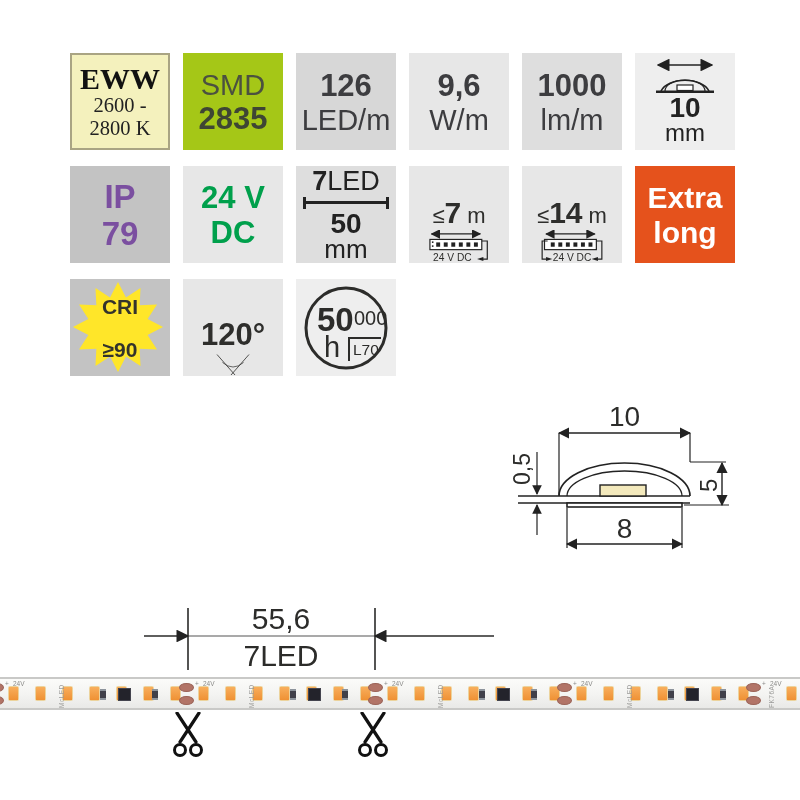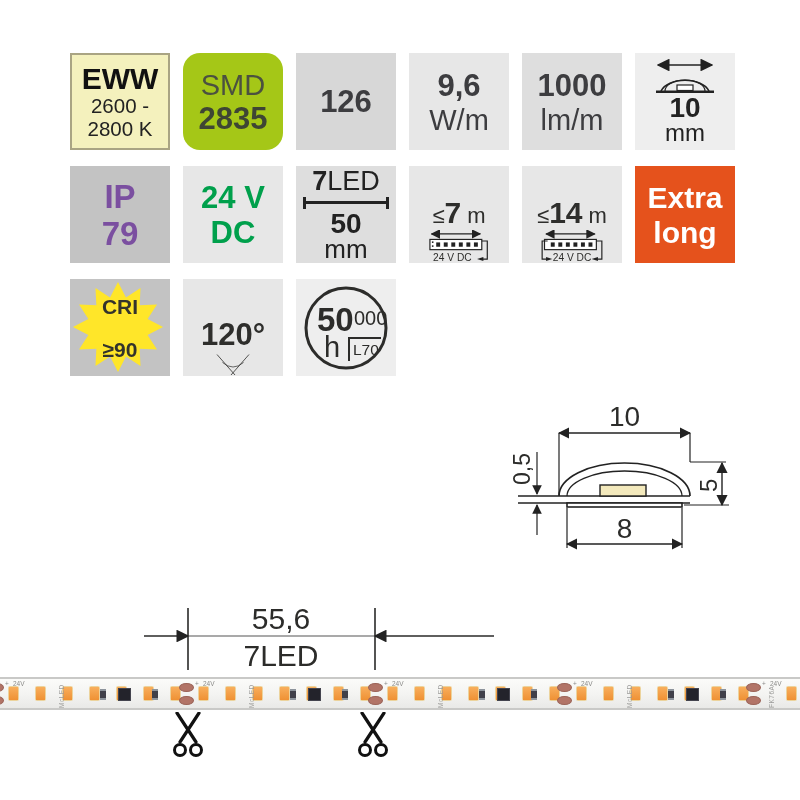--- a/index.html
+++ b/index.html
@@ -6,22 +6,22 @@
   body{
     width:800px;height:800px;background:#ffffff;position:relative;overflow:hidden;
     font-family:"Liberation Sans",sans-serif;color:#3a3a38;
   }
   .tile{
     position:absolute;width:100px;height:97px;box-sizing:border-box;
     display:flex;flex-direction:column;align-items:center;justify-content:center;
     text-align:center;
   }
   
-  .bg-yellow{background:#f4f1bd;border:2px solid #a9a483;}
-  .bg-green{background:#a5c717;border-radius:17px;}
+  .bg-yellow{background:#f4f1bd;border:2px solid #a9a483;font-family:Liberation Serif, serif;}
+  .bg-green{background:#a5c717;}
   .bg-g1{background:#d7d7d7;}
   .bg-g2{background:#e7e7e7;}
   .bg-g3{background:#dedede;}
   .bg-g4{background:#eeeeee;}
   .bg-dark{background:#c3c3c3;}
   .bg-orange{background:#e5521c;}
 
   
   .cct-1{font-weight:bold;font-size:30px;line-height:31px;color:#111;}
   .cct-2{font-size:20.5px;line-height:23px;color:#222;}
@@ -85,20 +85,21 @@
     <div class="cct-2">2800 K</div>
   </div>
 
   <div class="tile bg-green" style="left:183px;top:53px">
     <div class="smd-1">SMD</div>
     <div class="smd-2">2835</div>
   </div>
 
   <div class="tile bg-g1" style="left:296px;top:53px">
     <div class="val">126</div>
+    <div class="unit">LED/m</div>
   </div>
 
   <div class="tile bg-g2" style="left:409px;top:53px">
     <div class="val">9,6</div>
     <div class="unit">W/m</div>
   </div>
 
   <div class="tile bg-g3" style="left:522px;top:53px">
     <div class="val">1000</div>
     <div class="unit">lm/m</div>

